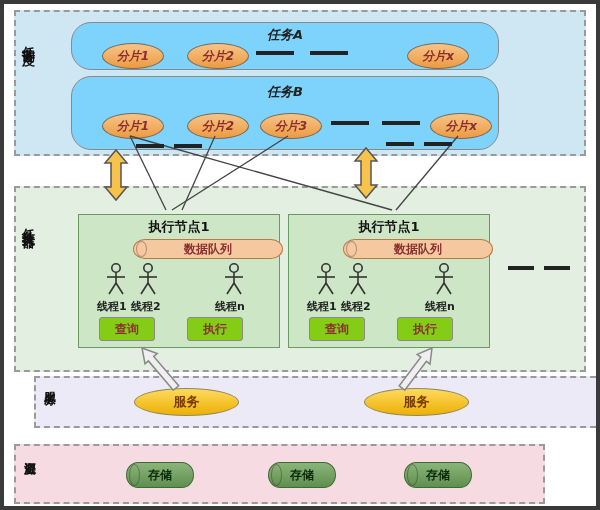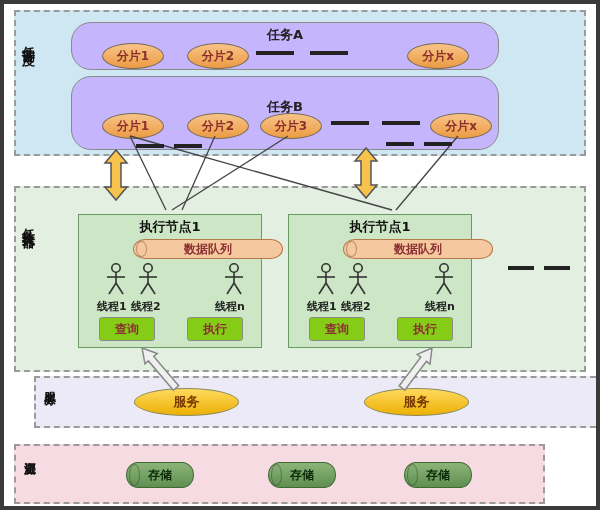--- a/index.html
+++ b/index.html
@@ -11,33 +11,33 @@
   .section{position:absolute;border:2px dashed #9a9a9a;box-sizing:border-box;}
   #sec-sched{left:10px;top:6px;width:572px;height:146px;background:#cfe7f2;}
   #sec-exec{left:10px;top:182px;width:572px;height:186px;background:#e3efe1;}
   #sec-svc{left:10px;top:372px;width:572px;height:52px;background:#eceaf6;margin-left:20px;}
   #sec-res{left:10px;top:440px;width:531px;height:60px;background:#f6dbe2;}
 
   .vlabel{
     position:absolute;writing-mode:vertical-rl;text-orientation:upright;
     font-weight:bold;font-size:13px;color:#111;letter-spacing:2px;line-height:1;
   }
-  .taskbox{position:absolute;background:#c4b5fd;border:1.5px solid #8a8a8a;border-radius:20px;box-sizing:border-box;}
+  .taskbox{position:absolute;background:#7dd3fc;border:1.5px solid #8a8a8a;border-radius:20px;box-sizing:border-box;font-style:italic;}
   .task-title{position:absolute;top:3px;left:0;width:100%;text-align:center;font-weight:bold;font-size:13px;color:#222;}
 
   .ellipse{
     position:absolute;border-radius:50%;display:flex;align-items:center;justify-content:center;
     font-weight:bold;box-sizing:border-box;
   }
   .shard{width:62px;height:26px;background:linear-gradient(180deg,#f8c488,#eb9b43);
     border:1.5px solid #7a6a55;color:#8b2e2e;font-size:12px;}
   .svc{width:105px;height:28px;background:linear-gradient(180deg,#ffd95e,#edb005);
     border:1.5px solid #8b8b5a;color:#7a3b00;font-size:13px;}
 
-  .node{position:absolute;width:184px;height:134px;background:#cde7c6;border:1.5px solid #6a9a62;box-sizing:border-box;}
+  .node{position:absolute;width:202px;height:134px;background:#cde7c6;border:1.5px solid #6a9a62;box-sizing:border-box;}
   .node-title{position:absolute;top:3px;left:0;width:100%;text-align:center;font-weight:bold;font-size:13px;color:#111;}
 
   .cyl{position:absolute;border-radius:12px/50%;display:flex;align-items:center;justify-content:center;
     font-weight:bold;box-sizing:border-box;}
   .cyl::before{content:"";position:absolute;left:2px;top:1px;bottom:1px;width:9px;
     border:1px solid rgba(0,0,0,.28);border-radius:50%;}
   .queue{left:26px;top:24px;width:150px;height:20px;background:#f6c8a0;border:1.5px solid #b97a4a;color:#8b3030;font-size:12px;margin-left:28px;}
   .storage{width:68px;height:26px;background:linear-gradient(180deg,#8cb479,#5f8f50);
     border:1.5px solid #3c6b33;color:#0d2a08;font-size:12px;}
 
@@ -65,21 +65,21 @@
     <div class="vlabel" style="left:6px;top:24px;">任务调度</div>
 
     <div class="taskbox" style="left:55px;top:10px;width:428px;height:48px;">
       <div class="task-title">任务A</div>
       <div class="ellipse shard" style="left:30px;top:20px;">分片1</div>
       <div class="ellipse shard" style="left:115px;top:20px;">分片2</div>
       <div class="ellipse shard" style="left:335px;top:20px;">分片x</div>
     </div>
 
     <div class="taskbox" style="left:55px;top:64px;width:428px;height:74px;">
-      <div class="task-title" style="top:21px;">任务B</div>
+      <div class="task-title" style="top:6px;">任务B</div>
       <div class="ellipse shard" style="left:30px;top:36px;">分片1</div>
       <div class="ellipse shard" style="left:115px;top:36px;">分片2</div>
       <div class="ellipse shard" style="left:188px;top:36px;">分片3</div>
       <div class="ellipse shard" style="left:358px;top:36px;">分片x</div>
     </div>
   </div>
 
   <div class="section" id="sec-exec">
     <div class="vlabel" style="left:6px;top:30px;">任务执行器</div>
 

